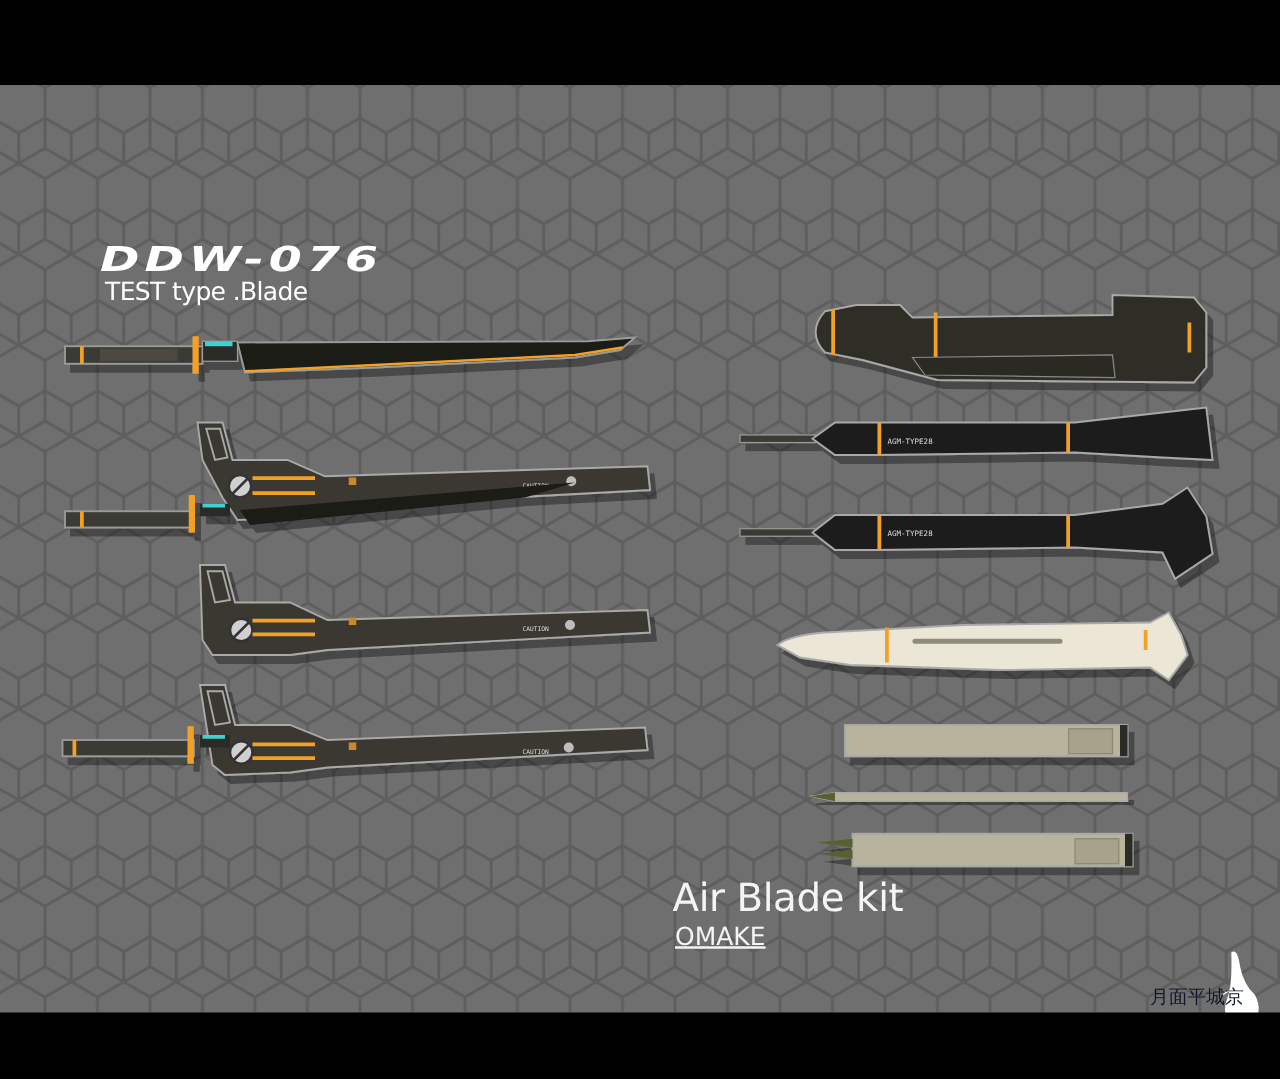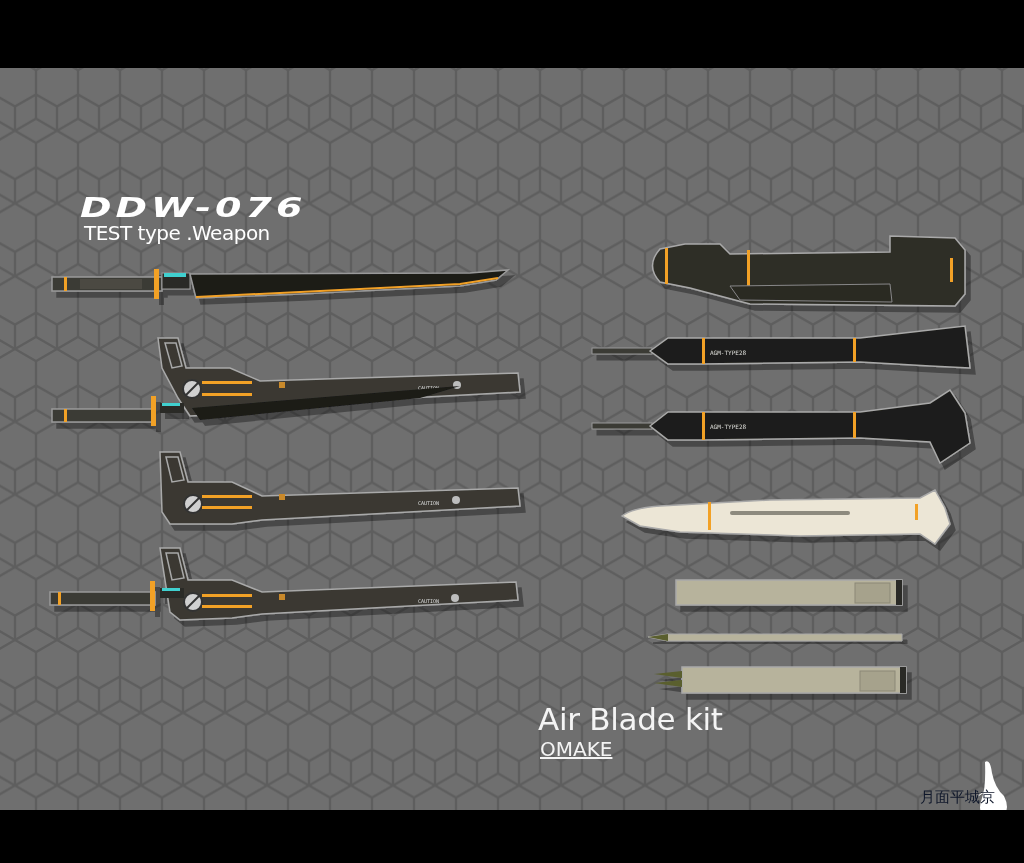--- a/index.html
+++ b/index.html
@@ -146,19 +146,19 @@
       <rect x="900" y="599" width="6" height="26" fill="#2b2a25"></rect>
     </g>
 
     <g>
       <path d="M985 694 Q990 690 992 705 Q995 720 1004 728 Q1010 740 1004 748 L982 748 Q978 740 982 730 Q986 720 985 694 Z" fill="#fff"></path>
       <path d="M990 720 L978 728" stroke="#fff" stroke-width="1"></path>
     </g>
   </svg>
 
   <div class="title-main">DDW-076</div>
-  <div class="title-sub">TEST type .Weapon</div>
+  <div class="title-sub">TEST type .Blade</div>
   <div class="kit-title">Air Blade kit</div>
   <div class="kit-sub">OMAKE</div>
   <div class="sig">月面平城京</div>
 </div>
 
 <div class="bar-bottom"></div>
 
 </body></html>

